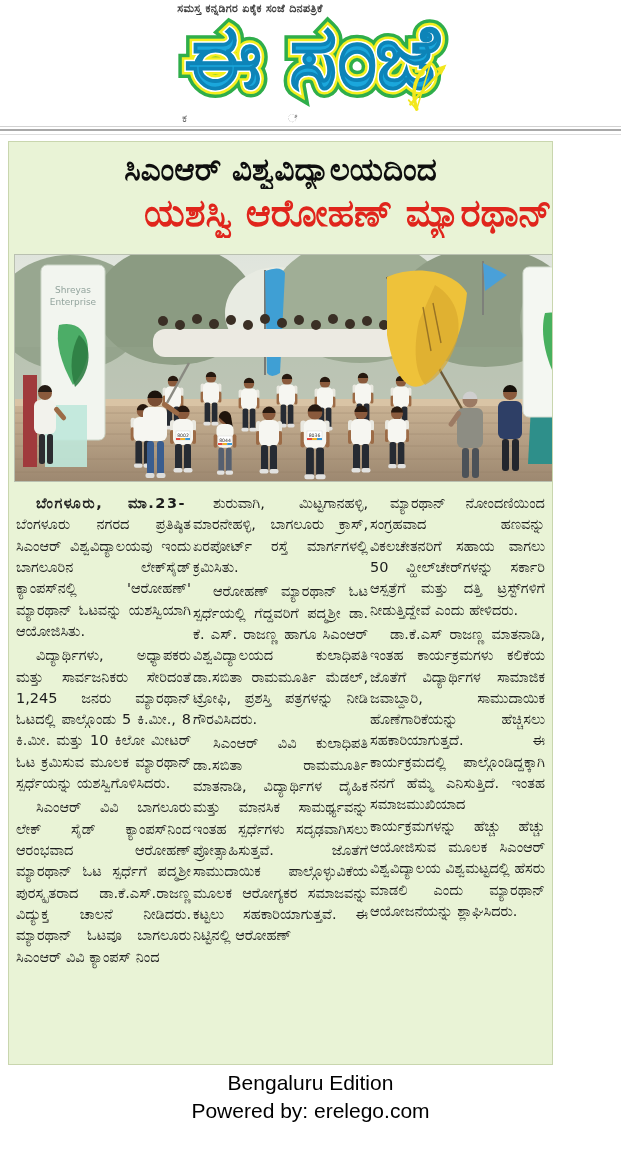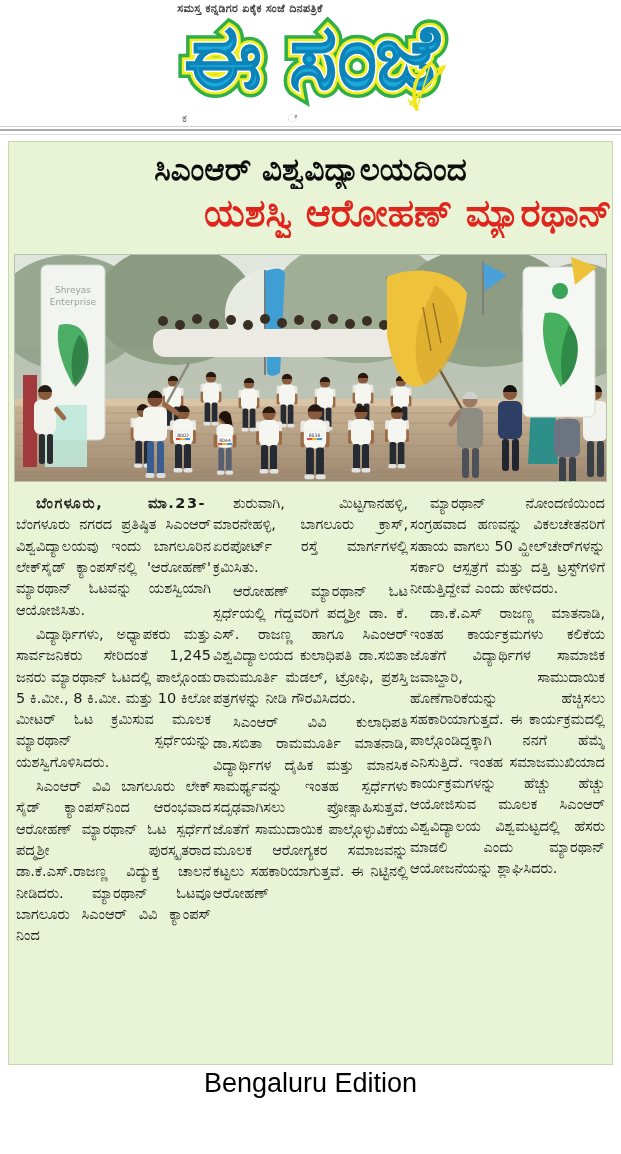--- a/index.html
+++ b/index.html
@@ -24,21 +24,21 @@
   .l-white {color:#ffffff;-webkit-text-stroke:4px #ffffff;}
   .l-blue  {color:#1ba7dc;-webkit-text-stroke:1px #0d84b8;}
   .bow-icon{position:absolute;left:402px;top:46px;z-index:6;transform:rotate(-8deg);}
   .crop-mark{position:absolute;top:112px;font-size:11px;color:#444;}
   .cm-a{left:182px;} .cm-b{left:288px;}
   .rule-a{position:absolute;top:126px;left:0;width:621px;border-top:1px solid #d2d2d2;}
   .rule-b{position:absolute;top:129px;left:0;width:621px;border-top:2px solid #a9a9a9;}
   .rule-c{position:absolute;top:134px;left:0;width:621px;border-top:1px solid #dedede;}
   
   .article{
-    position:absolute;top:141px;left:8px;width:605px;height:924px;
+    position:absolute;top:141px;left:8px;width:545px;height:924px;
     background:#e9f3d6;border:1px solid #c9d6ae;box-sizing:border-box;overflow:hidden;
   }
   .hl1{
     margin-top:7px;text-align:center;font-size:31px;font-weight:800;color:#0e0e0e;
     white-space:nowrap;overflow:hidden;line-height:1.3;
   }
   .hl2{
     margin-top:1px;text-align:right;font-size:38px;font-weight:800;color:#e0251c;
     white-space:nowrap;overflow:hidden;line-height:1.25;
   }
@@ -54,21 +54,21 @@
   .col{
     flex:1;min-width:0;font-size:14.5px;line-height:1.47;color:#1d1d1d;
     text-align:justify;font-weight:500;overflow:hidden;
   }
   .col p{margin:0 0 3px 0;text-indent:20px;}
   .dateline{font-weight:800;letter-spacing:1.5px;margin-right:5px;}
   
   .footer{
     position:absolute;top:1069px;left:0;width:621px;text-align:center;
     font-family:"Liberation Sans","DejaVu Sans",sans-serif;
-    font-size:27px;color:#000;line-height:28px;
+    font-size:21px;color:#000;line-height:28px;
   }
 </style>
 </head>
 <body>
 
 <div class="tagline">ಸಮಸ್ತ ಕನ್ನಡಿಗರ ಏಕೈಕ ಸಂಜೆ ದಿನಪತ್ರಿಕೆ</div>
 
 <div class="logo-wrap">
   <span class="logo-layer l-green">ಈ ಸಂಜೆ</span>
   <span class="logo-layer l-yellow">ಈ ಸಂಜೆ</span>
@@ -331,13 +331,14 @@
     </div>
     <div class="col">
       <p>ಮ್ಯಾರಥಾನ್ ನೋಂದಣಿಯಿಂದ ಸಂಗ್ರಹವಾದ ಹಣವನ್ನು ವಿಕಲಚೇತನರಿಗೆ ಸಹಾಯ ವಾಗಲು 50 ವ್ಹೀಲ್‌ಚೇರ್‌ಗಳನ್ನು ಸರ್ಕಾರಿ ಆಸ್ಪತ್ರೆಗೆ ಮತ್ತು ದತ್ತಿ ಟ್ರಸ್ಟ್‌ಗಳಿಗೆ ನೀಡುತ್ತಿದ್ದೇವೆ ಎಂದು ಹೇಳಿದರು.</p>
       <p>ಡಾ.ಕೆ.ಎಸ್ ರಾಜಣ್ಣ ಮಾತನಾಡಿ, ಇಂತಹ ಕಾರ್ಯಕ್ರಮಗಳು ಕಲಿಕೆಯ ಜೊತೆಗೆ ವಿದ್ಯಾರ್ಥಿಗಳ ಸಾಮಾಜಿಕ ಜವಾಬ್ದಾರಿ, ಸಾಮುದಾಯಿಕ ಹೊಣೆಗಾರಿಕೆಯನ್ನು ಹೆಚ್ಚಿಸಲು ಸಹಕಾರಿಯಾಗುತ್ತದೆ. ಈ ಕಾರ್ಯಕ್ರಮದಲ್ಲಿ ಪಾಲ್ಗೊಂಡಿದ್ದಕ್ಕಾಗಿ ನನಗೆ ಹೆಮ್ಮೆ ಎನಿಸುತ್ತಿದೆ. ಇಂತಹ ಸಮಾಜಮುಖಿಯಾದ ಕಾರ್ಯಕ್ರಮಗಳನ್ನು ಹೆಚ್ಚು ಹೆಚ್ಚು ಆಯೋಜಿಸುವ ಮೂಲಕ ಸಿಎಂಆರ್ ವಿಶ್ವವಿದ್ಯಾಲಯ ವಿಶ್ವಮಟ್ಟದಲ್ಲಿ ಹೆಸರು ಮಾಡಲಿ ಎಂದು ಮ್ಯಾರಥಾನ್ ಆಯೋಜನೆಯನ್ನು ಶ್ಲಾಘಿಸಿದರು.</p>
     </div>
   </div>
 </div>
 
 <div class="footer">
   <div>Bengaluru Edition</div>
+  <div>Powered by: erelego.com</div>
 </div>
 
 </body></html>

